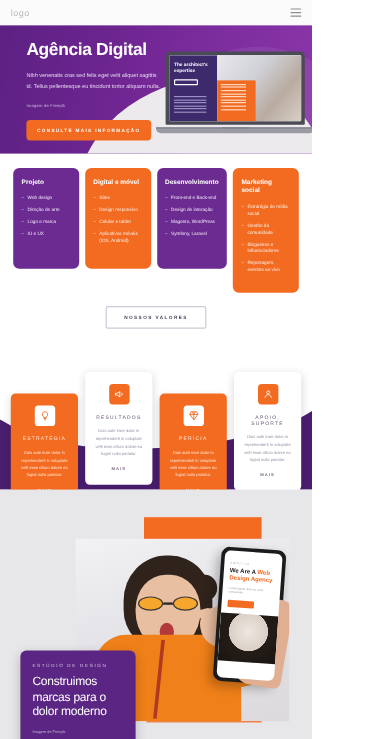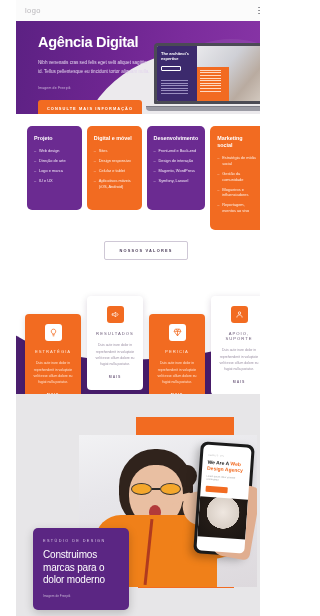--- a/index.html
+++ b/index.html
@@ -3,35 +3,35 @@
 <meta charset="utf-8">
 <style>
   * { margin:0; padding:0; box-sizing:border-box; }
   html,body { width:260px; height:616px; overflow:hidden; }
   body {
     font-family:"Liberation Sans", sans-serif;
     background:#ffffff;
     color:#2b2b2b;
     -webkit-font-smoothing:antialiased;
   }
-  .page { position:relative; width:260px; height:616px; overflow:hidden; background:#fff;margin-left:16px; }
+  .page { position:relative; width:260px; height:616px; overflow:hidden; background:#fff; }
 
   
   .topbar{
     position:relative; height:21px; background:#fbfbfb;
     display:flex; align-items:center; justify-content:space-between;
     padding:0 9px; z-index:30;
   }
   .logo{ font-size:7.5px; color:#b9b7bb; letter-spacing:.4px; }
   .burger{ width:9px; display:flex; flex-direction:column; gap:1.5px; cursor:pointer; }
   .burger i{ display:block; height:1.4px; background:#8d8d92; border-radius:1px; }
 
   
   .hero{
-    position:relative; height:93px; overflow:hidden;
+    position:relative; height:107px; overflow:hidden;
     background:linear-gradient(100deg,#5c2183 0%,#6d2590 35%,#7b2c9c 62%,#8a36a8 100%);
   }
   .hero-wave{
     position:absolute; right:-8px; bottom:-34px; width:210px; height:96px;
     background:#eceaed; border-radius:56% 44% 0 0 / 100% 92% 0 0;
     transform:rotate(-7deg);
   }
   .hero-wave2{
     position:absolute; right:-30px; top:18px; width:150px; height:120px;
     background:rgba(255,255,255,.07); border-radius:50%;

